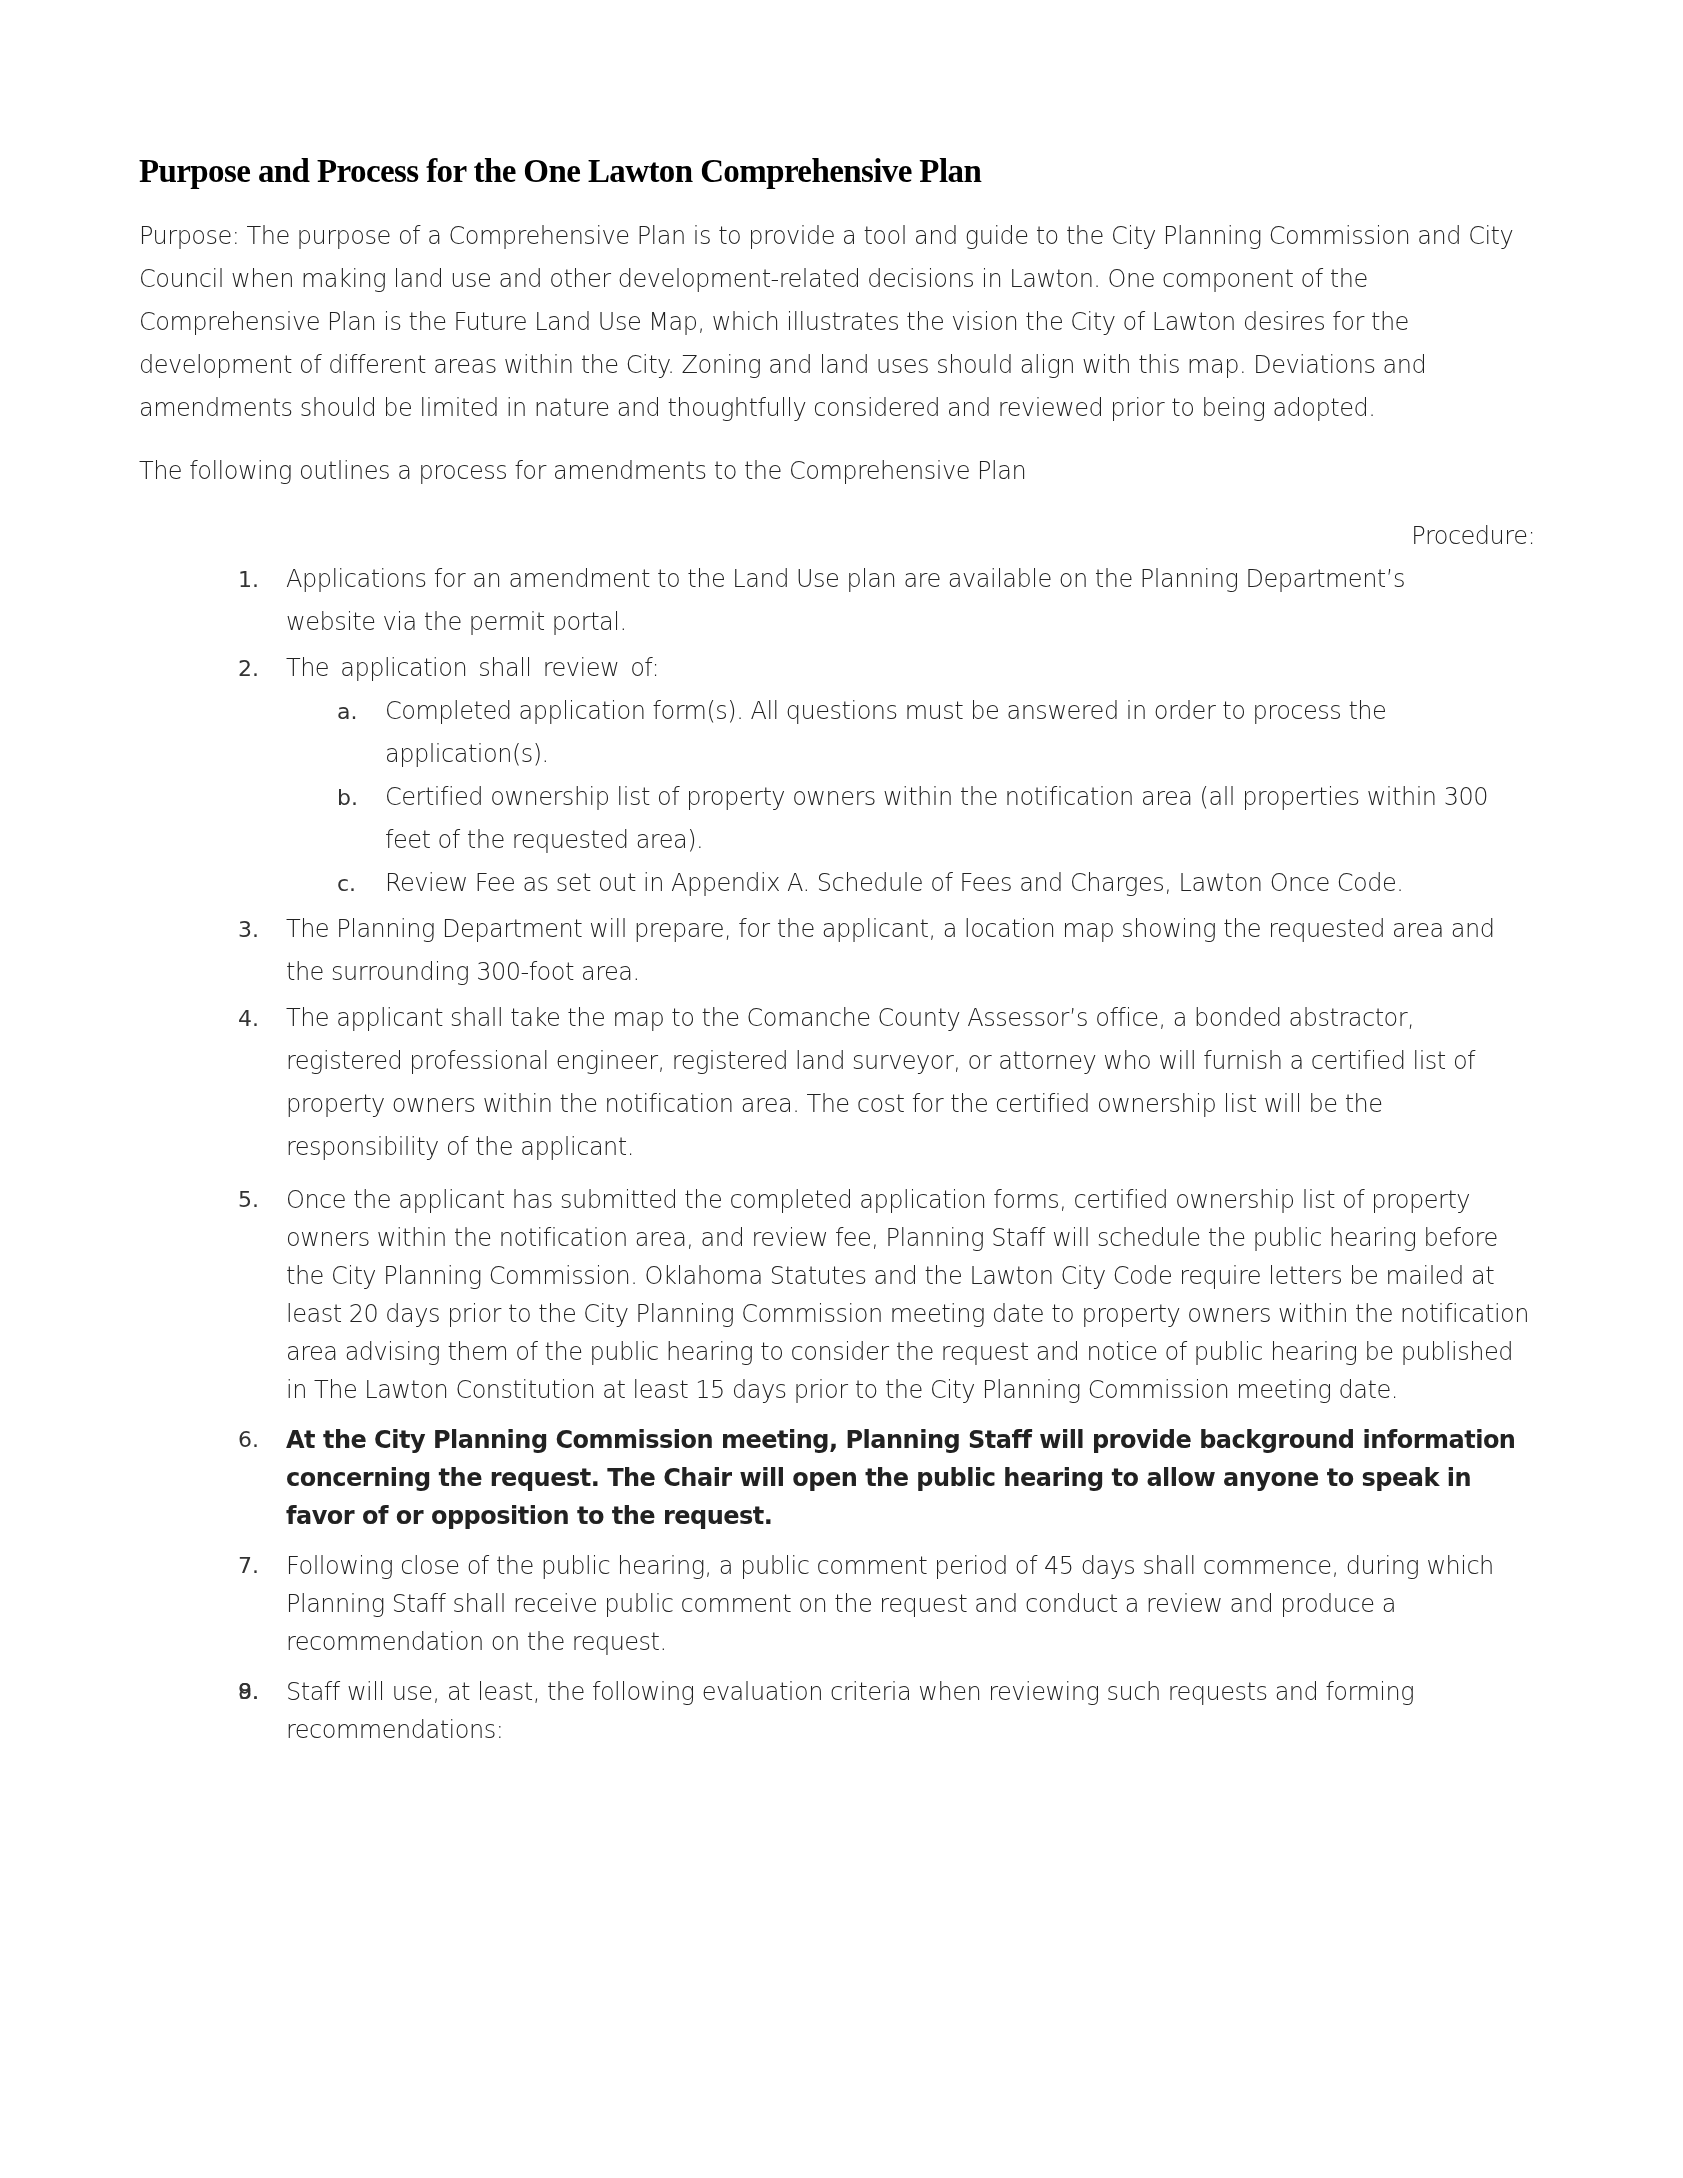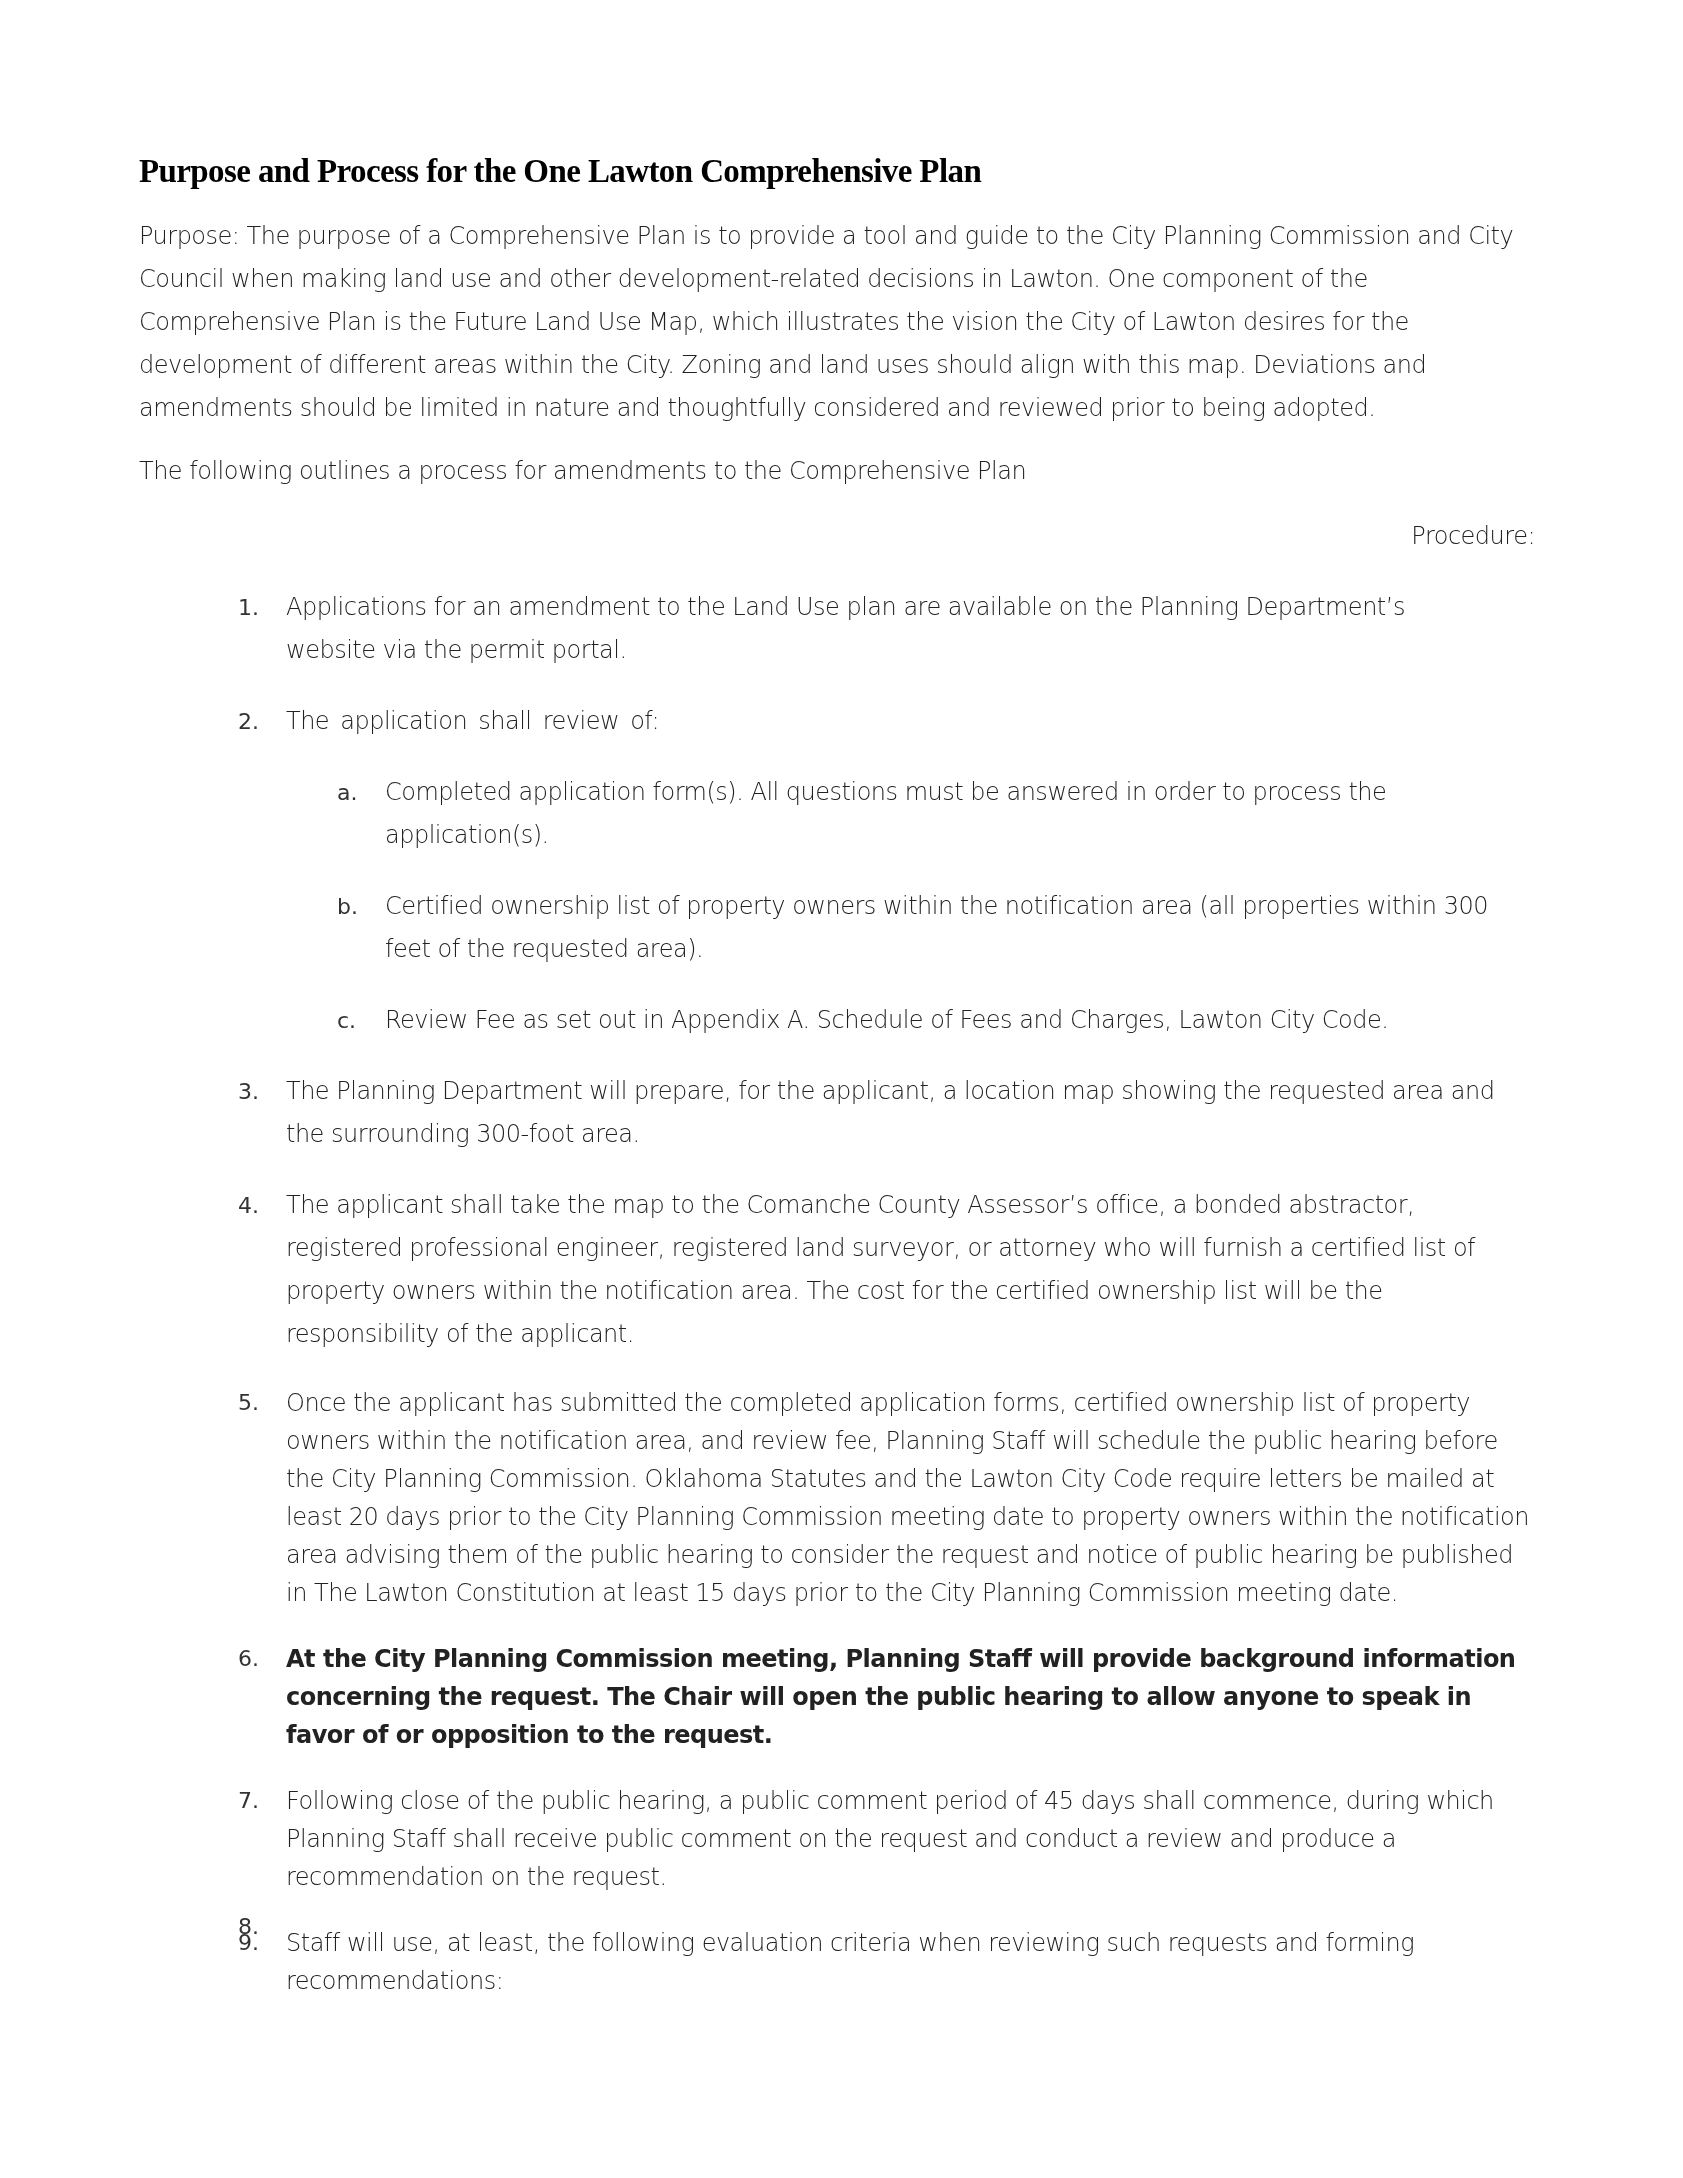--- a/index.html
+++ b/index.html
@@ -22,21 +22,21 @@
     }
     .para.tight { margin-bottom: 22px; }
     ol.steps { list-style: none; margin: 0; padding: 0; }
     .step { position: relative; padding-left: 147px; margin: 0; }
     .step .num {
       position: absolute; left: 99px; top: 0; width: 40px;
       font-size: 22px; line-height: 43px; color: #333;
     }
     .step .txt {
       font-weight: 300; font-size: 24px; line-height: 43px;
-      letter-spacing: -0.5px; color: #222; margin-top: 28px;
+      letter-spacing: -0.5px; color: #222;
     }
     .step.dense .txt { line-height: 38px; }
     .step.dense .num { line-height: 38px; }
     .step + .step { margin-top: 3px; }
     .step.gap { margin-top: 12px; }
     ol.sub { list-style: none; margin: 0; padding: 0; }
     .subitem { position: relative; padding-left: 99px; margin-left: 0px; }
     .subitem .letter {
       position: absolute; left: 51px; top: 0; font-size: 22px; line-height: 43px; color: #333;
     }
@@ -67,21 +67,21 @@
         <li class="subitem">
           <span class="letter">a.</span>
           <span class="txt">Completed application form(s). All questions must be answered in order to process the application(s).</span>
         </li>
         <li class="subitem">
           <span class="letter">b.</span>
           <span class="txt" style="padding-right:20px;">Certified ownership list of property owners within the notification area (all properties within 300 feet of the requested area).</span>
         </li>
         <li class="subitem">
           <span class="letter">c.</span>
-          <span class="txt just" style="padding-right:69px;">Review Fee as set out in Appendix A. Schedule of Fees and Charges, Lawton City Code.</span>
+          <span class="txt just" style="padding-right:69px;">Review Fee as set out in Appendix A. Schedule of Fees and Charges, Lawton Once Code.</span>
         </li>
       </ol>
     </li>
     <li class="step">
       <span class="num">3.</span>
       <span class="txt" style="display:block;">The Planning Department will prepare, for the applicant, a location map showing the requested area and the surrounding 300-foot area.</span>
     </li>
     <li class="step">
       <span class="num">4.</span>
       <span class="txt" style="display:block;">The applicant shall take the map to the Comanche County Assessor’s office, a bonded abstractor, registered professional engineer, registered land surveyor, or attorney who will furnish a certified list of property owners within the notification area. The cost for the certified ownership list will be the responsibility of the applicant.</span>

